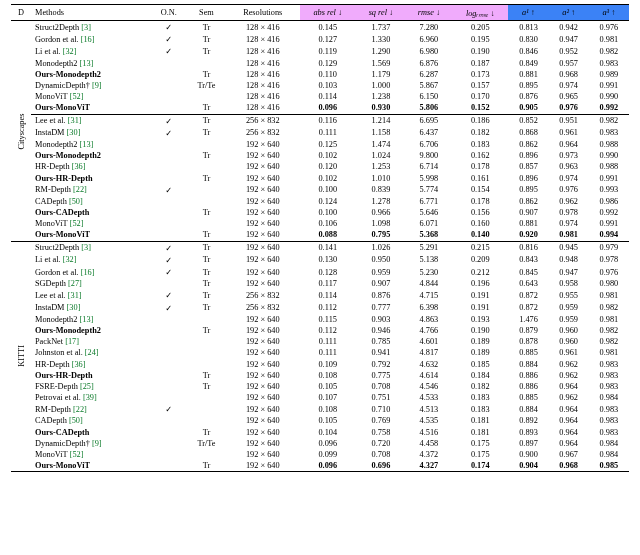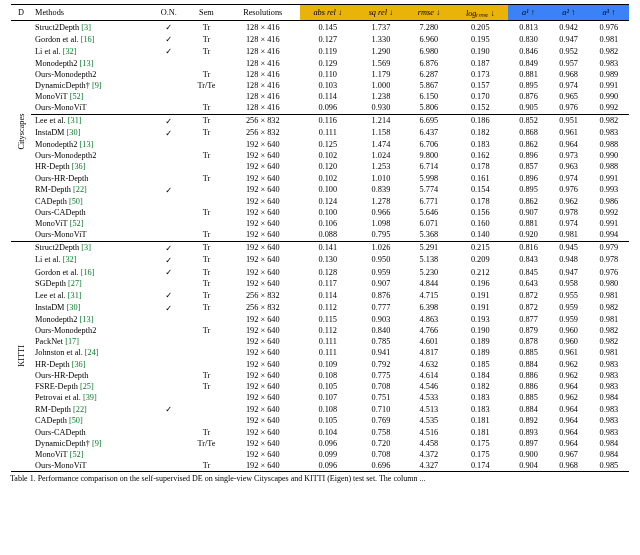--- a/index.html
+++ b/index.html
@@ -2,27 +2,27 @@
 <html><head>
 <meta charset="utf-8">
 <style>
   html,body{margin:0;padding:0;background:#fff;font-family:"Times New Roman",Times,serif;color:#000;}
   .wrap{width:640px;height:555px;overflow:hidden;position:relative;}
   table{border-collapse:collapse;width:618px;margin:4px auto 0 auto;font-size:8.3px;}
   th{font-weight:400;padding:2px 3px 2px 3px;white-space:nowrap;}
   td{padding:1.1px 3px;white-space:nowrap;text-align:center;}
   th.lbl,td.lbl{text-align:left;padding-left:4px;margin-left:13px;}
   th.d{width:14px;}
-  .lowerr{background:#eab308;}
+  .lowerr{background:#f0abfc;}
   .higherr{background:#3b82f6;}
   .vrot{writing-mode:vertical-rl;transform:rotate(180deg);text-align:center;padding:0;font-size:8.3px;}
   .hr-top{border-top:0.8px solid #000;}
   .hr-btm{border-bottom:0.8px solid #000;}
   .cite{color:#0a7a29;}
-  .bold{font-weight:400;}
+  .bold{font-weight:700;}
   .ck{font-family:Arial,Helvetica,sans-serif;}
   .caption{font-size:8px;padding:2px 10px 0 10px;line-height:1.2;text-align:justify;}
 </style>
 </head>
 <body>
 <div class="wrap">
 
 <table>
   <thead>
     <tr class="hr-top hr-btm">
@@ -370,31 +370,31 @@
         </tr>
         <tr>
           <td class="lbl"><span>Monodepth2</span> <span class="cite">[13]</span></td>
           <td class="ck"></td>
           <td></td>
           <td>192 × 640</td>
           <td><span>0.115</span></td>
           <td><span>0.903</span></td>
           <td><span>4.863</span></td>
           <td><span>0.193</span></td>
-          <td><span>0.877</span></td>
+          <td><span>1.476</span></td>
           <td><span>0.959</span></td>
           <td><span>0.981</span></td>
         </tr>
         <tr>
           <td class="lbl"><span class="bold">Ours-Monodepth2</span></td>
           <td class="ck"></td>
           <td>Tr</td>
           <td>192 × 640</td>
           <td><span>0.112</span></td>
-          <td><span>0.840</span></td>
+          <td><span>0.946</span></td>
           <td><span>4.766</span></td>
           <td><span>0.190</span></td>
           <td><span>0.879</span></td>
           <td><span>0.960</span></td>
           <td><span>0.982</span></td>
         </tr>
         <tr>
           <td class="lbl"><span>PackNet</span> <span class="cite">[17]</span></td>
           <td class="ck"></td>
           <td></td>
@@ -545,15 +545,14 @@
           <td><span class="bold">0.096</span></td>
           <td><span class="bold">0.696</span></td>
           <td><span class="bold">4.327</span></td>
           <td><span class="bold">0.174</span></td>
           <td><span class="bold">0.904</span></td>
           <td><span class="bold">0.968</span></td>
           <td><span class="bold">0.985</span></td>
         </tr>
       </tbody>
 </table>
-<div class="caption">Table 1. Performance comparison on the self-supervised DE on single-view Cityscapes and KITTI (Eigen) test set. The column ...</div>
 
 </div>
 
 </body></html>

